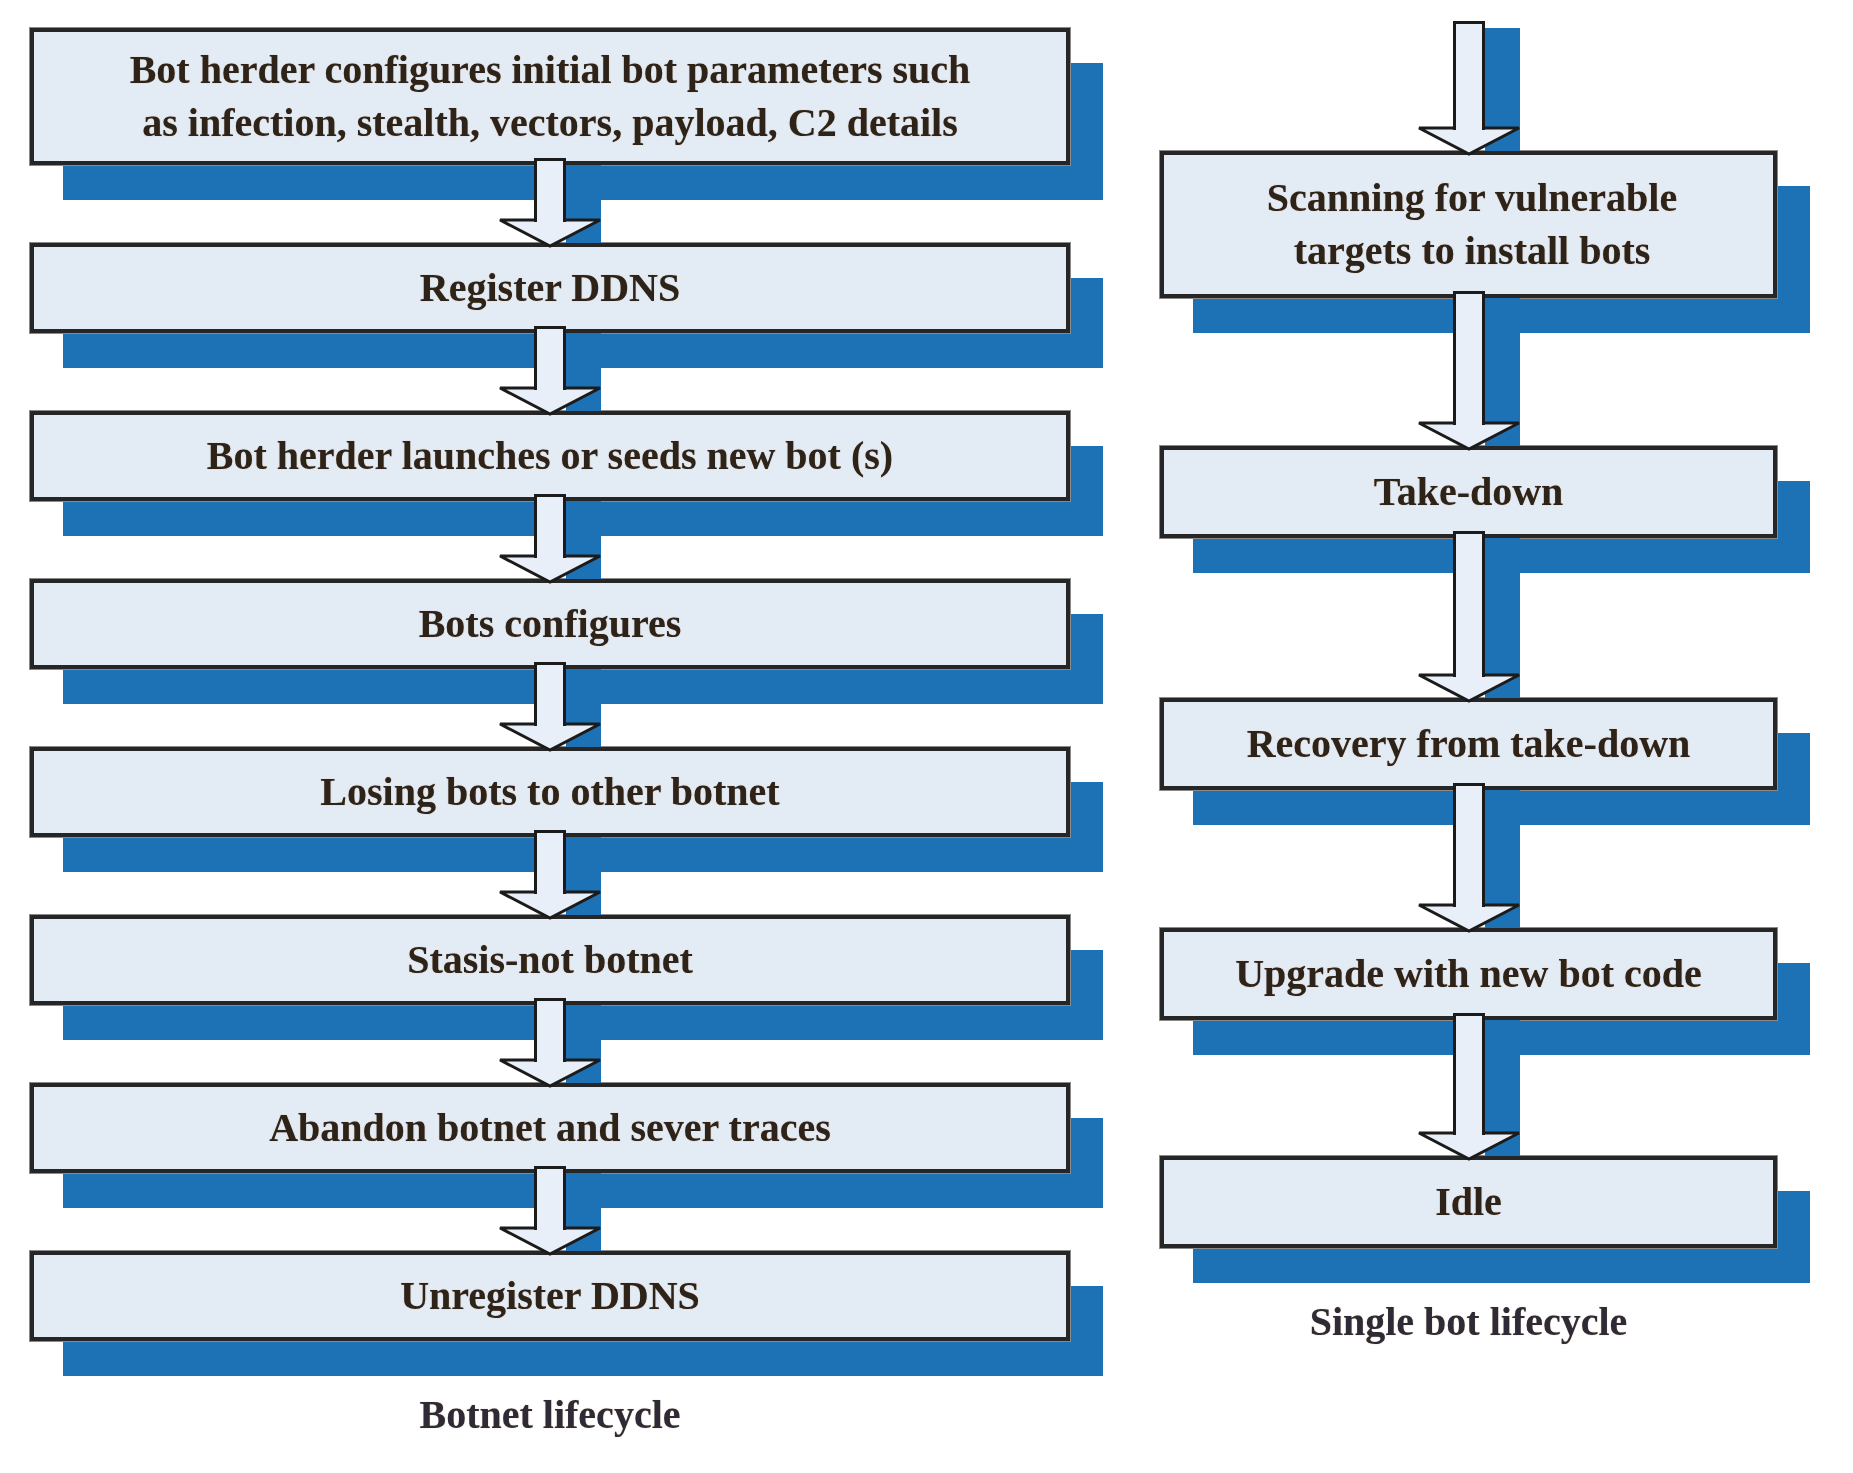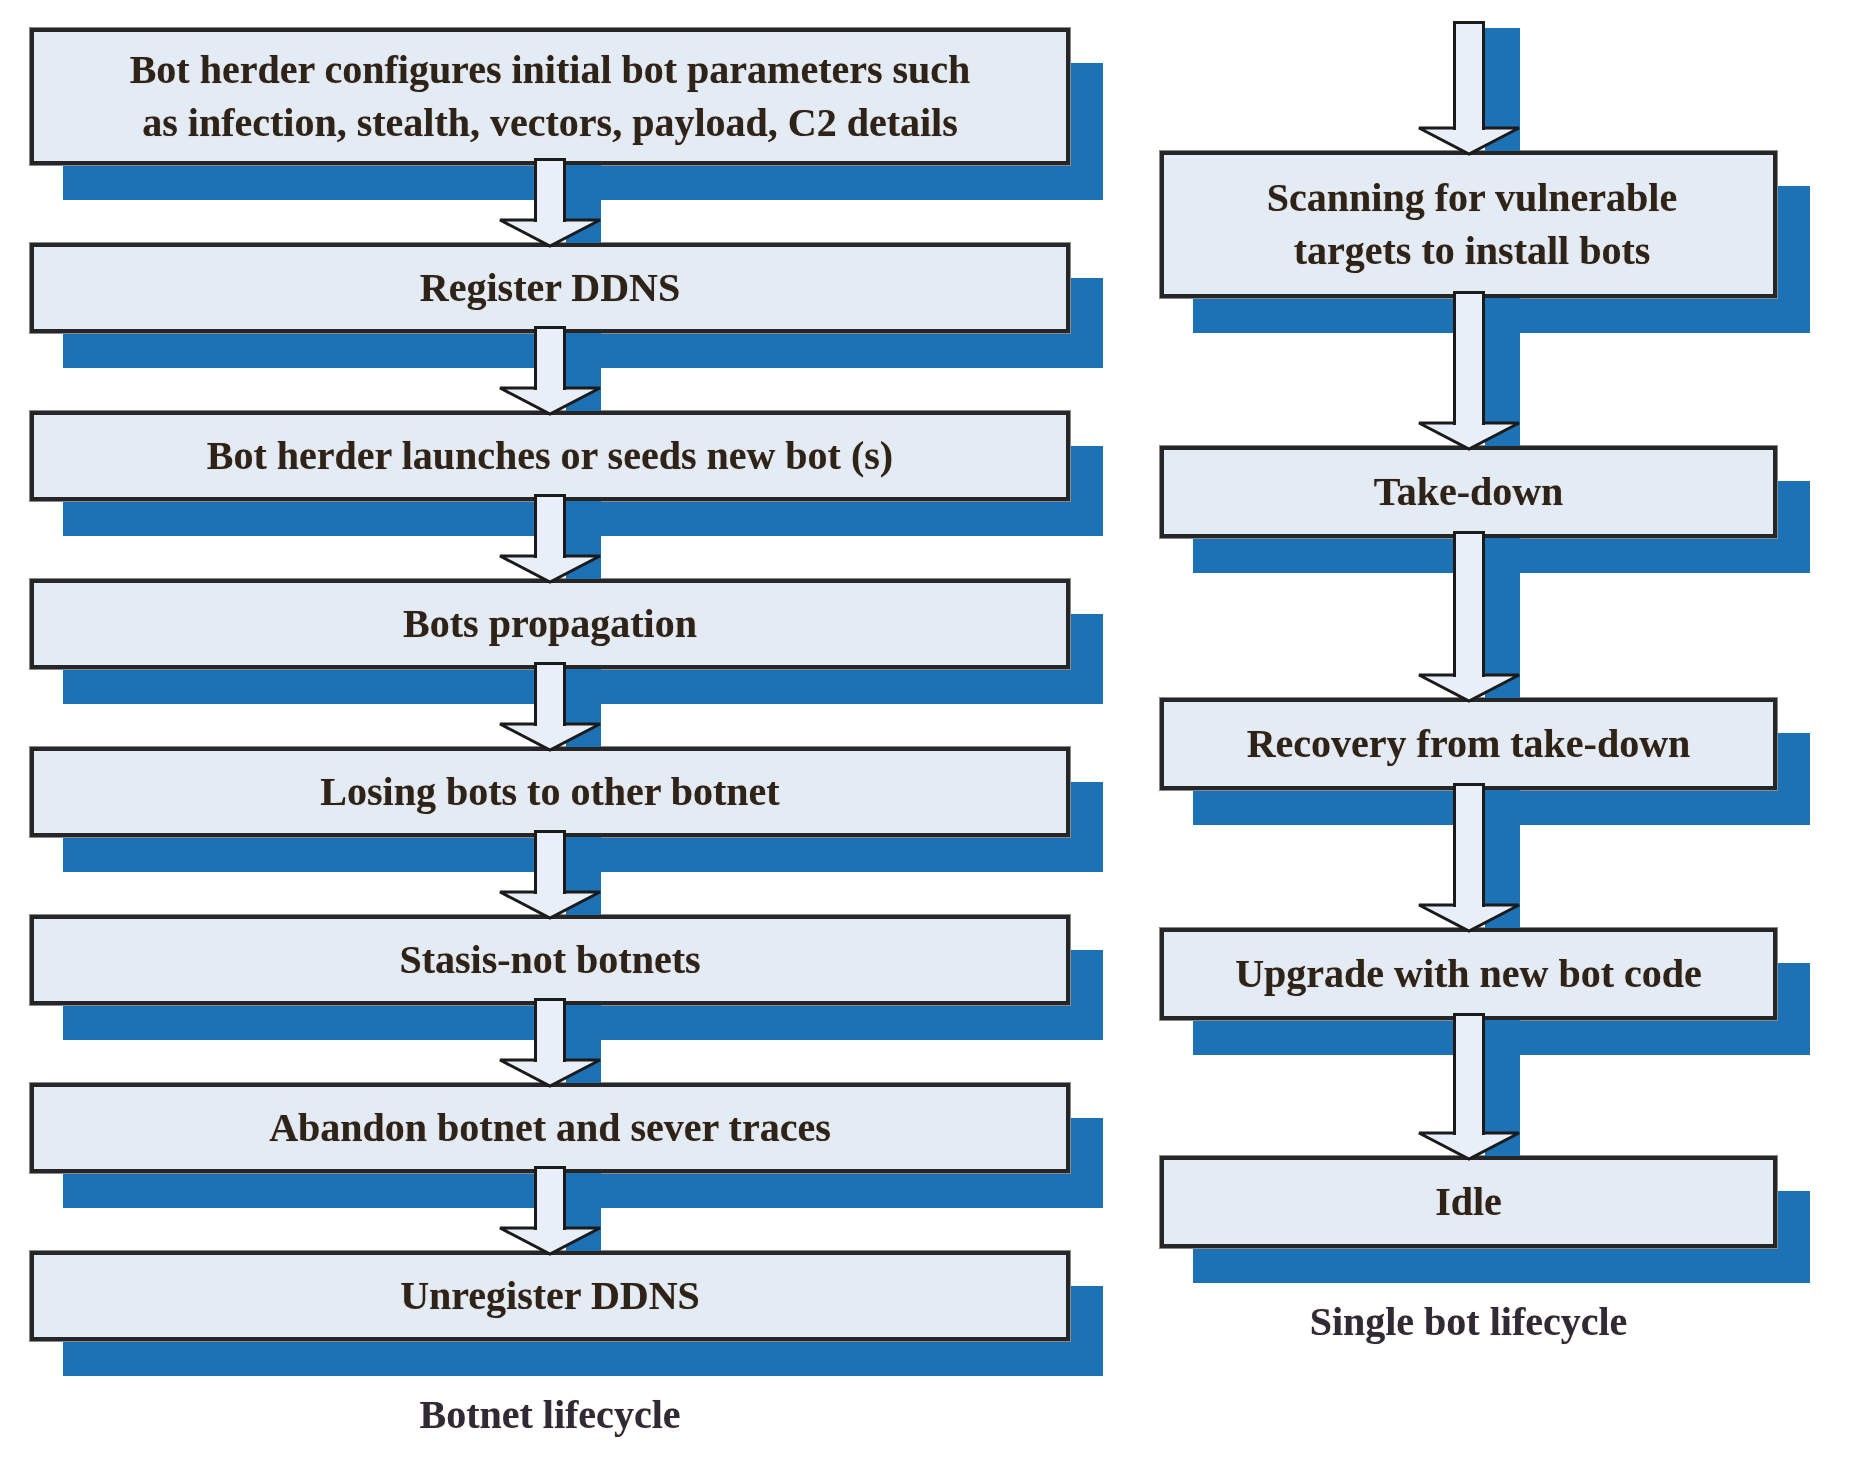--- a/index.html
+++ b/index.html
@@ -119,21 +119,21 @@
       <div class="arrow-strip"></div>
       <svg class="arrow-head" width="106" height="32" viewBox="0 0 106 32">
           <polygon points="3,3 103,3 53,29"></polygon>
         </svg>
       <div class="arrow-shaft"></div>
     </div>
 
     <div class="step">
       <div class="box-shadow"></div>
       <div class="box">
-        <span class="box-label">Bots propagation</span>
+        <span class="box-label">Bots configures</span>
       </div>
     </div>
     <div class="connector gap-l">
       <div class="arrow-strip"></div>
       <svg class="arrow-head" width="106" height="32" viewBox="0 0 106 32">
           <polygon points="3,3 103,3 53,29"></polygon>
         </svg>
       <div class="arrow-shaft"></div>
     </div>
 
@@ -147,21 +147,21 @@
       <div class="arrow-strip"></div>
       <svg class="arrow-head" width="106" height="32" viewBox="0 0 106 32">
           <polygon points="3,3 103,3 53,29"></polygon>
         </svg>
       <div class="arrow-shaft"></div>
     </div>
 
     <div class="step">
       <div class="box-shadow"></div>
       <div class="box">
-        <span class="box-label">Stasis-not botnets</span>
+        <span class="box-label">Stasis-not botnet</span>
       </div>
     </div>
     <div class="connector gap-l">
       <div class="arrow-strip"></div>
       <svg class="arrow-head" width="106" height="32" viewBox="0 0 106 32">
           <polygon points="3,3 103,3 53,29"></polygon>
         </svg>
       <div class="arrow-shaft"></div>
     </div>
 

